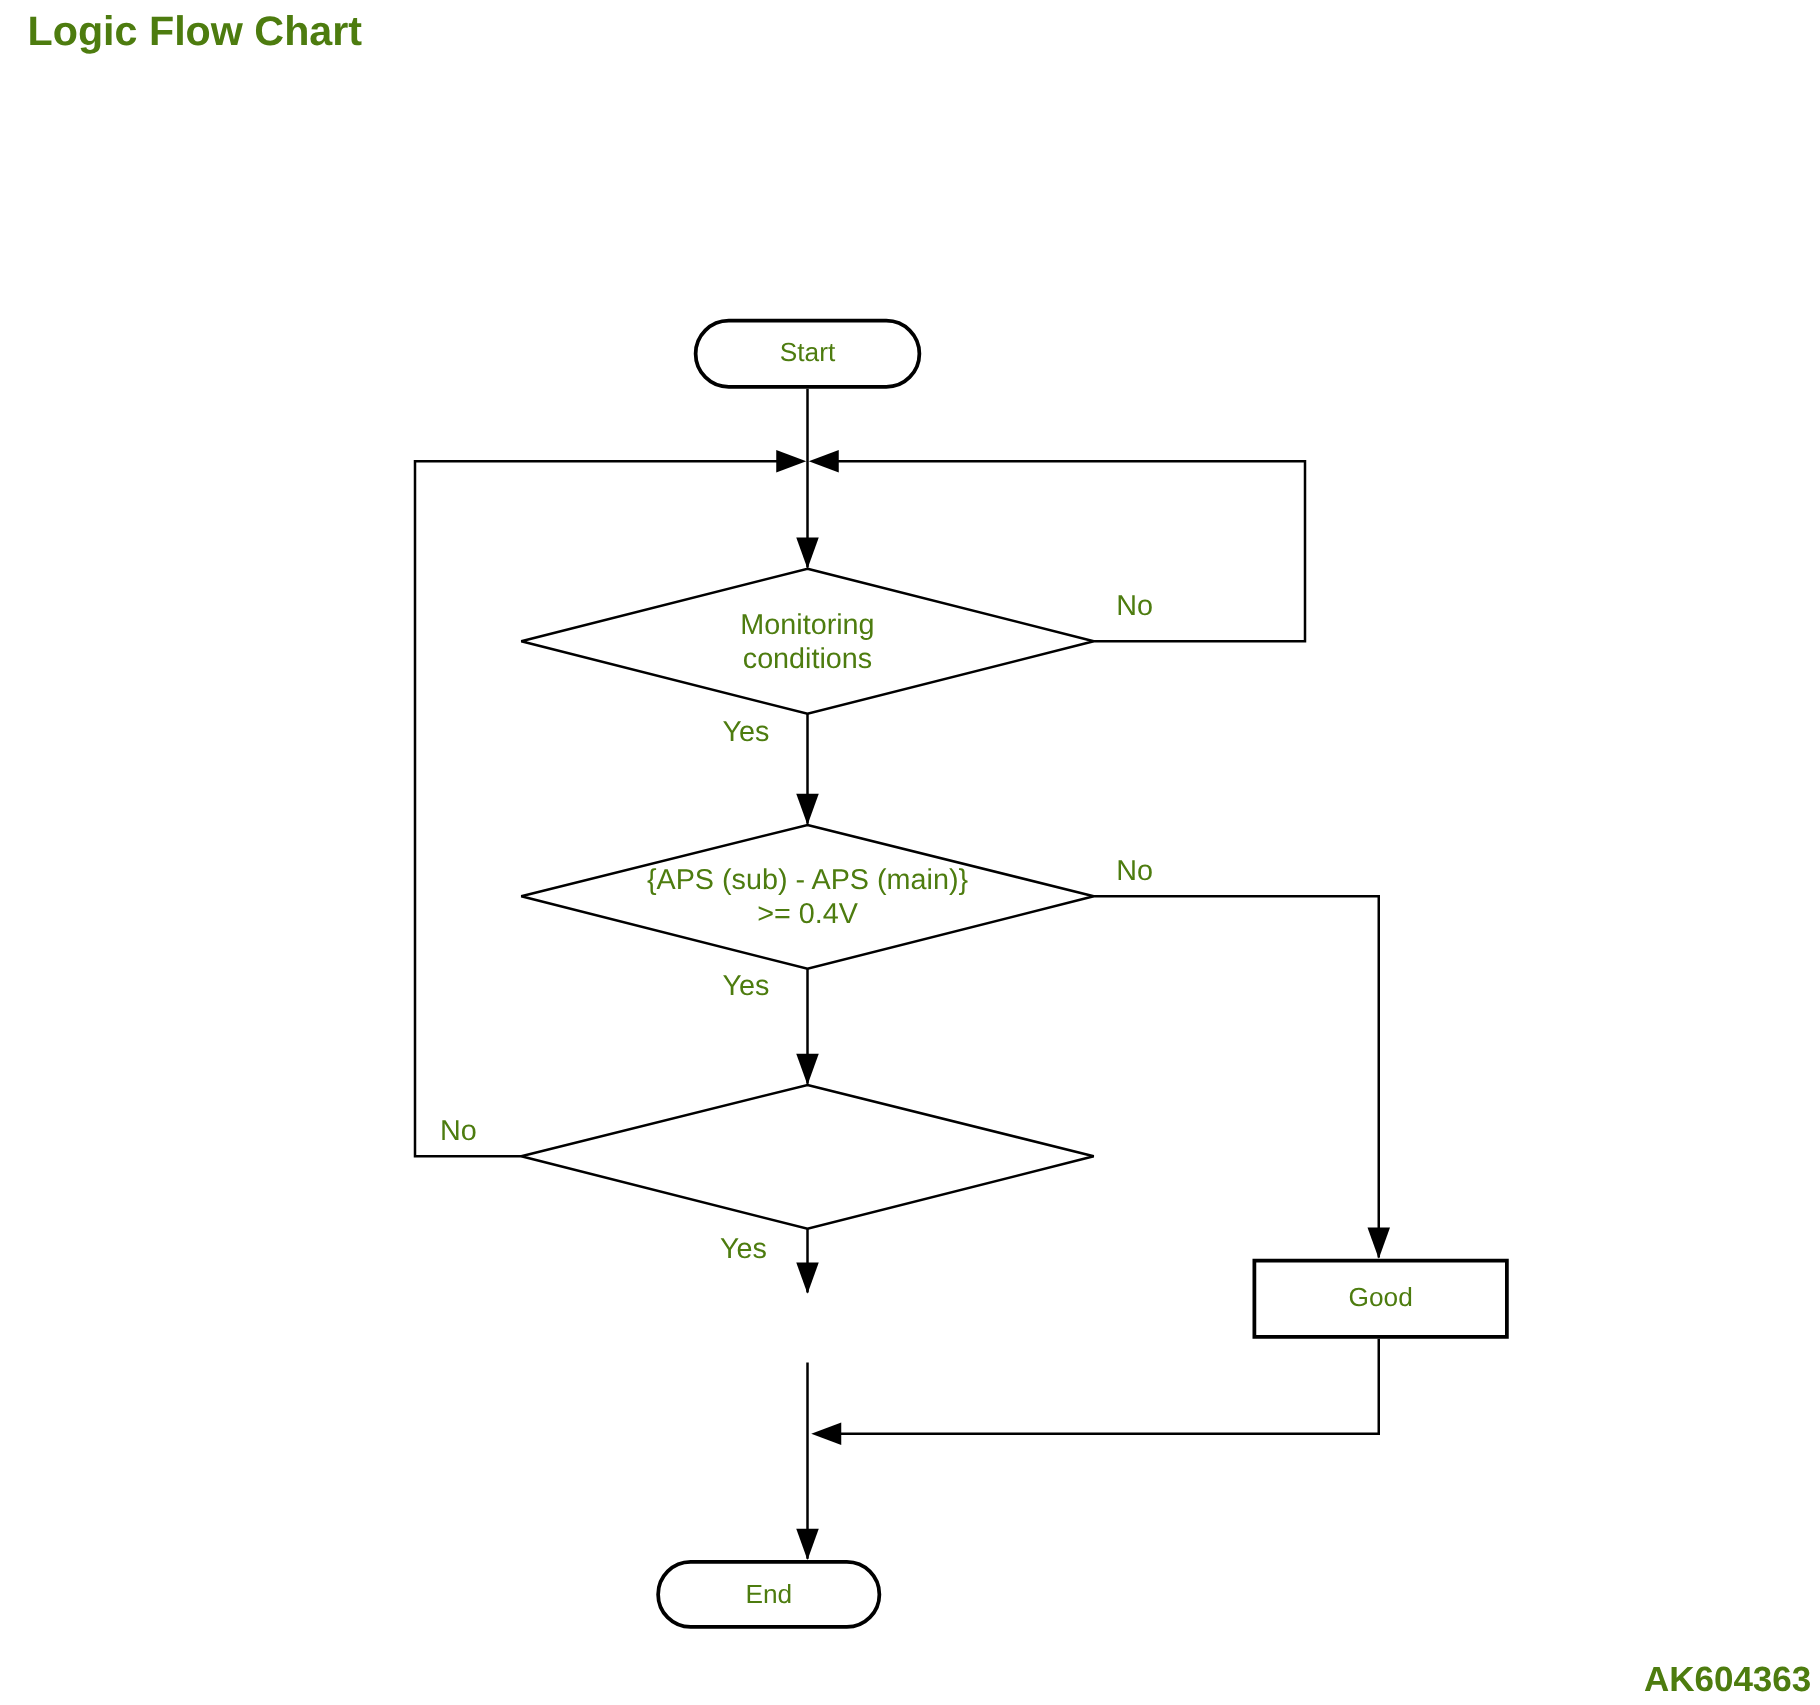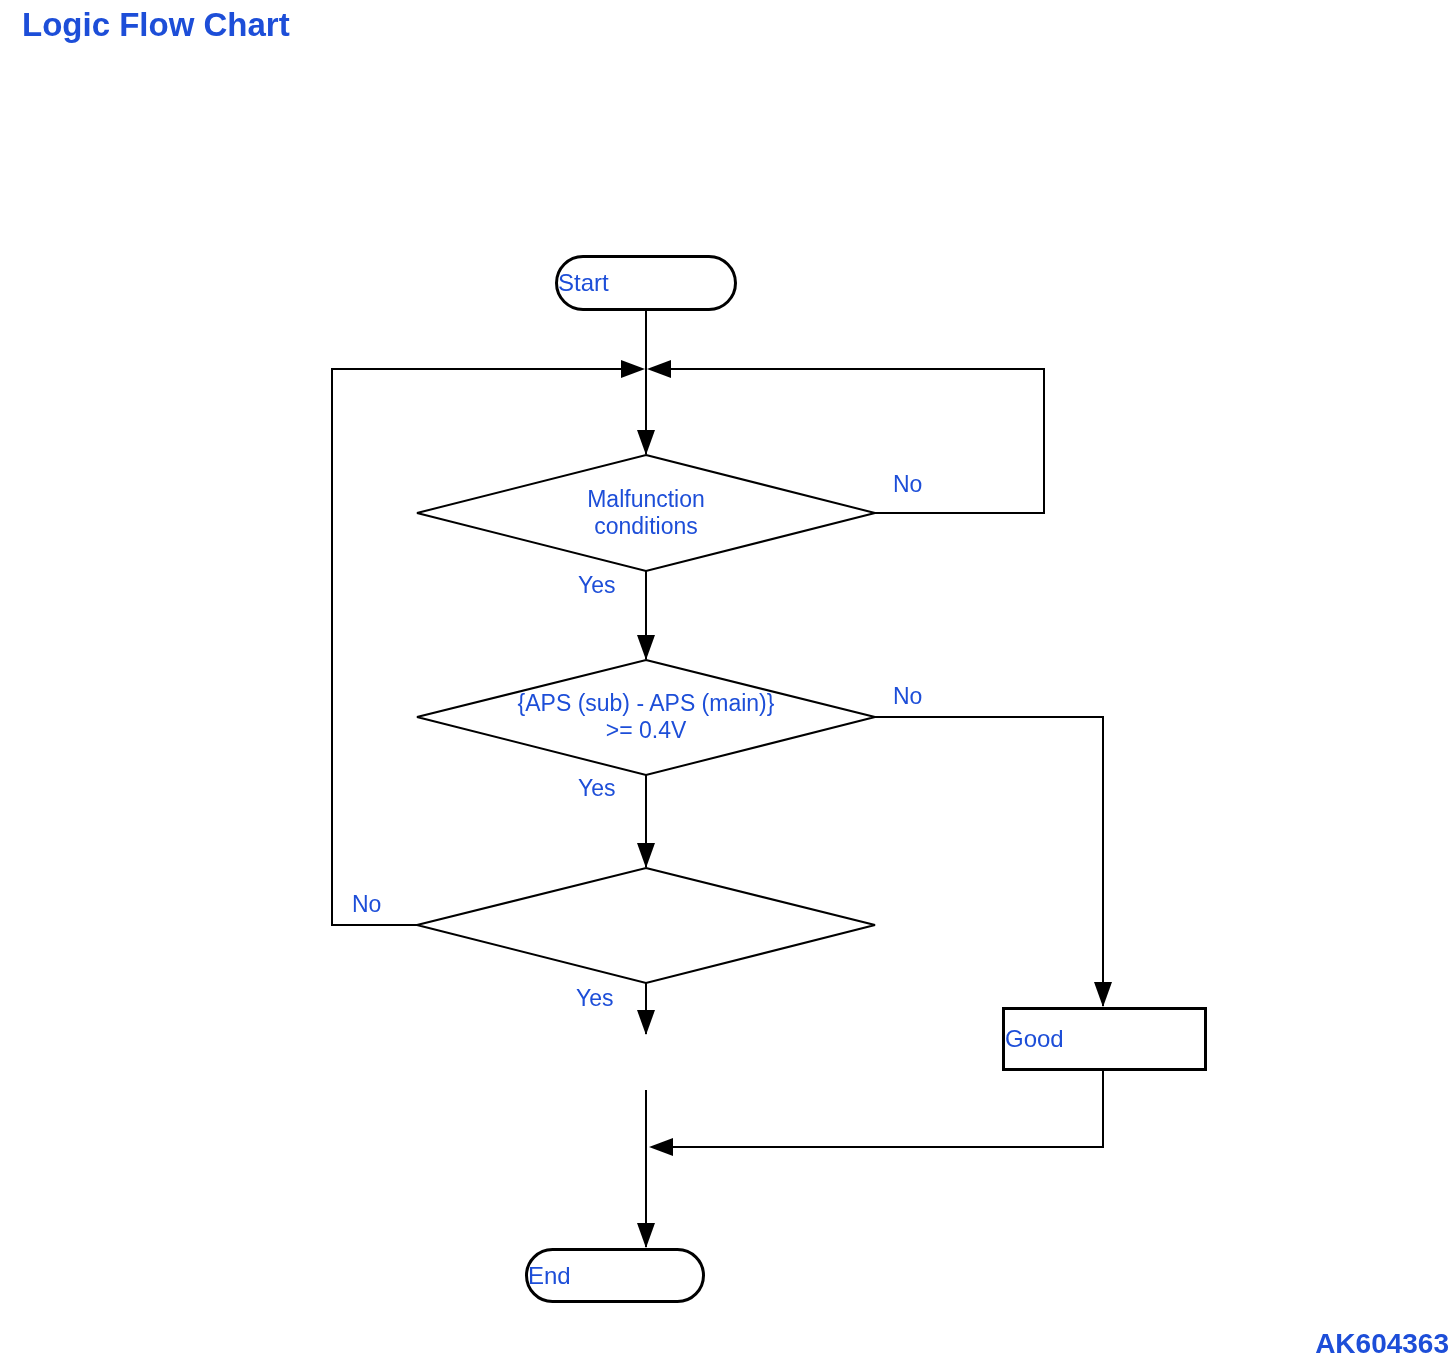--- a/index.html
+++ b/index.html
@@ -7,43 +7,43 @@
     padding: 0;
     background: #ffffff;
   }
   * { box-sizing: border-box; }
   #page {
     position: relative;
     width: 1456px;
     height: 1364px;
     background: #ffffff;
     font-family: "Liberation Sans", sans-serif;
-    color: #1d4ed8;
+    color: #4d7c0f;
     overflow: hidden;
   }
   #canvas {
     position: absolute;
     left: 0;
     top: 0;
   }
   .title {
     position: absolute;
     left: 22px;
     top: 6px;
     font-size: 33px;
     font-weight: bold;
     letter-spacing: 0px;
     white-space: nowrap;
   }
   .node {
     position: absolute;
     display: flex;
     align-items: center;
-    justify-content: flex-start;
-    font-size: 24px;
+    justify-content: center;
+    font-size: 21px;
     background: #ffffff;
     text-align: center;
   }
   .terminal {
     border: 3px solid #000000;
     border-radius: 29px;
   }
   .process {
     border: 3px solid #000000;
   }
@@ -114,21 +114,21 @@
 
 
   <div class="node process" style="left:1002px; top:1007px; width:205px; height:64px;">
     <span>Good</span>
   </div>
 
   <div class="node terminal" style="left:525px; top:1248px; width:180px; height:55px;">
     <span>End</span>
   </div>
 
-  <div class="diamond-label" style="left:496px; top:486px; width:300px;">Malfunction
+  <div class="diamond-label" style="left:496px; top:486px; width:300px;">Monitoring
 conditions</div>
 
   <div class="diamond-label" style="left:481px; top:690px; width:330px;">{APS (sub) - APS (main)}
 &gt;= 0.4V</div>
 
 
   <div class="edge-label" style="left:578px; top:572px;">Yes</div>
 
   <div class="edge-label" style="left:893px; top:471px;">No</div>
 

